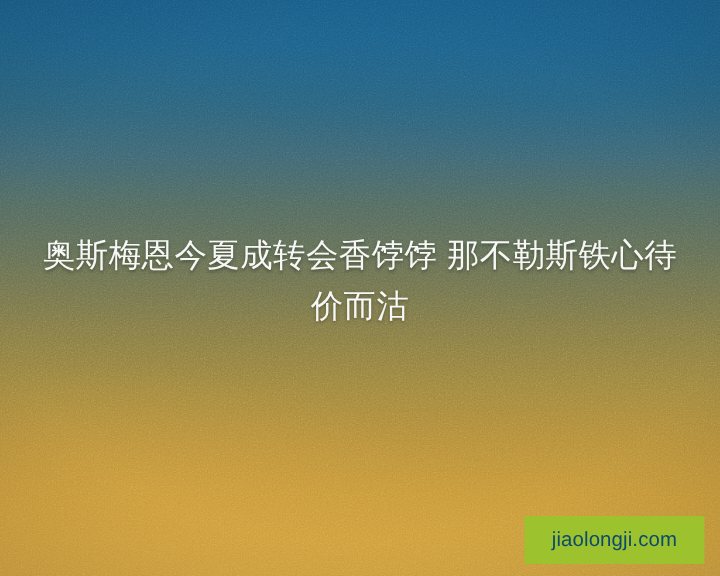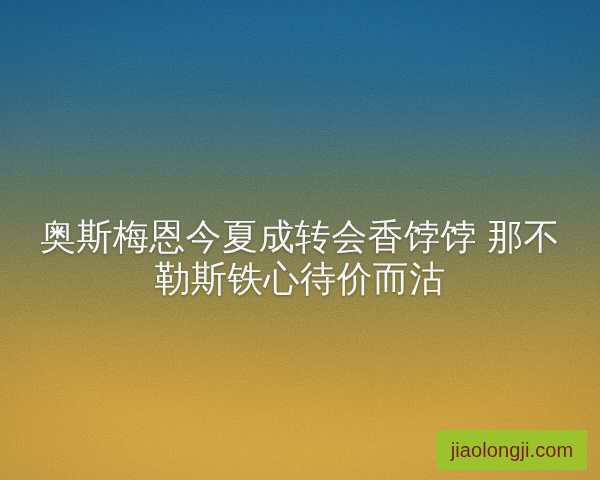--- a/index.html
+++ b/index.html
@@ -64,46 +64,46 @@
     inset: 0;
     background: radial-gradient(ellipse 95% 85% at 50% 50%, rgba(0,0,0,0) 52%, rgba(0,0,0,0.16) 100%);
     pointer-events: none;
   }
 
   
   #headline {
     position: absolute;
     left: 34px;
     right: 34px;
-    top: 216px;
+    top: 192px;
     text-align: center;
     color: #f7f7f5;
-    font-size: 36px;
+    font-size: 27px;
     line-height: 42px;
     font-weight: 400;
     letter-spacing: 0.4px;
     text-shadow: 0 1px 3px rgba(20,30,20,0.45);
     white-space: pre-wrap;
   }
 
   
   #watermark-badge {
     position: absolute;
     left: 437px;
     top: 430px;
     width: 150px;
     height: 40px;
     background: #9cc22e;
     display: flex;
     align-items: center;
     justify-content: center;
   }
   #watermark-text {
-    color: #7f1d1d;
-    font-size: 20px;
+    color: #0c4a6e;
+    font-size: 17px;
     letter-spacing: 0.1px;
     white-space: nowrap;
   }
 </style>
 </head>
 <body>
 
 <div id="thumbnail-card">
 
   <div class="bg-gradient"></div>

